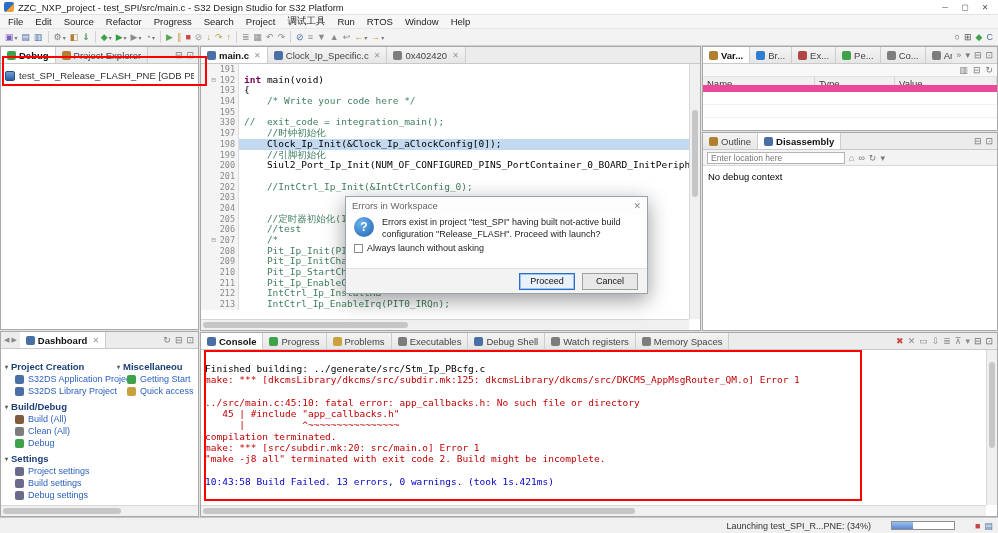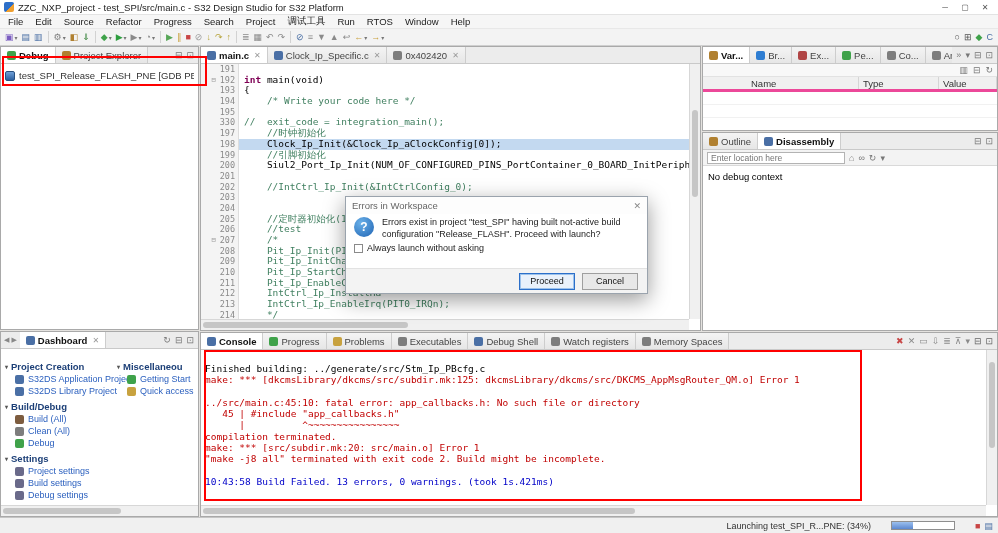--- a/index.html
+++ b/index.html
@@ -51,21 +51,21 @@
   .cm{color:#3f7f5f;}
   .pl{color:#000;}
   .vscroll{position:absolute;top:17px;right:0;width:11px;bottom:11px;background:#f0f0f0;border-left:1px solid #d7d7d7;}
   .vthumb{position:absolute;left:2px;right:2px;background:#c6c6c6;border-radius:3px;}
   .hscroll{position:absolute;left:0;right:11px;bottom:0;height:11px;background:#f0f0f0;border-top:1px solid #d7d7d7;}
   .hthumb{position:absolute;top:2px;bottom:2px;background:#c6c6c6;border-radius:3px;}
 
   
   #vars-panel{left:702px;top:46px;width:296px;height:85px;}
   .vars-toolbar{display:flex;justify-content:flex-end;align-items:center;gap:5px;height:13px;background:#f8f8f8;border-bottom:1px solid #e2e2e2;padding-right:4px;color:#777;font-size:8.5px;}
-  .vt-head{display:flex;height:15px;background:#f0f0f0;border-bottom:3px solid #ec4899;font-size:9.5px;padding-left:44px;}
+  .vt-head{display:flex;height:15px;background:#f0f0f0;border-bottom:7px solid #ec4899;font-size:9.5px;}
   .vt-cell{padding:1px 4px;border-right:1px solid #d5d5d5;white-space:nowrap;overflow:hidden;}
   .vt-c0{width:112px;} .vt-c1{width:80px;} .vt-c2{flex:1;}
   .vt-row{height:13px;border-bottom:1px solid #f1f1f1;}
 
   
   #outline-panel{left:702px;top:132px;width:296px;height:199px;}
   .loc-bar{display:flex;align-items:center;gap:4px;height:16px;background:#f3f3f3;border-bottom:1px solid #d9d9d9;padding:0 4px;}
   .loc-input{width:138px;height:12px;font-size:8.5px;border:1px solid #b3b3b3;background:#fff;padding:0 3px;color:#444;font-family:"Liberation Sans",sans-serif;}
   .outline-status{padding:5px 5px;font-size:9.5px;color:#000;}
 
@@ -319,21 +319,20 @@
         <div class="code-line"><span class="gut"><span class="fold">&nbsp;</span><span class="lnum">204</span></span><span class="ct">&nbsp;</span></div>
         <div class="code-line"><span class="gut"><span class="fold">&nbsp;</span><span class="lnum">205</span></span><span class="ct"><span class="cm">    //定时器初始化(1ms)</span></span></div>
         <div class="code-line"><span class="gut"><span class="fold">&nbsp;</span><span class="lnum">206</span></span><span class="ct"><span class="cm">    //test</span></span></div>
         <div class="code-line"><span class="gut"><span class="fold">⊟</span><span class="lnum">207</span></span><span class="ct"><span class="cm">    /*</span></span></div>
         <div class="code-line"><span class="gut"><span class="fold">&nbsp;</span><span class="lnum">208</span></span><span class="ct"><span class="cm">    Pit_Ip_Init(PIT_0_IP</span></span></div>
         <div class="code-line"><span class="gut"><span class="fold">&nbsp;</span><span class="lnum">209</span></span><span class="ct"><span class="cm">    Pit_Ip_InitChannel(0</span></span></div>
         <div class="code-line"><span class="gut"><span class="fold">&nbsp;</span><span class="lnum">210</span></span><span class="ct"><span class="cm">    Pit_Ip_StartChannel(</span></span></div>
         <div class="code-line"><span class="gut"><span class="fold">&nbsp;</span><span class="lnum">211</span></span><span class="ct"><span class="cm">    Pit_Ip_EnableChannel</span></span></div>
         <div class="code-line"><span class="gut"><span class="fold">&nbsp;</span><span class="lnum">212</span></span><span class="ct"><span class="cm">    IntCtrl_Ip_InstallHa</span></span></div>
         <div class="code-line"><span class="gut"><span class="fold">&nbsp;</span><span class="lnum">213</span></span><span class="ct"><span class="cm">    IntCtrl_Ip_EnableIrq(PIT0_IRQn);</span></span></div>
-        <div class="code-line"><span class="gut"><span class="fold">&nbsp;</span><span class="lnum">214</span></span><span class="ct"><span class="cm">    */</span></span></div>
       </div>
     <div class="vscroll">
       <div class="vthumb" style="top:18%;height:34%;"></div>
     </div>
     <div class="hscroll">
       <div class="hthumb" style="left:2px;width:42%;"></div>
     </div>
   </div>
 
   <div class="panel" id="vars-panel">

